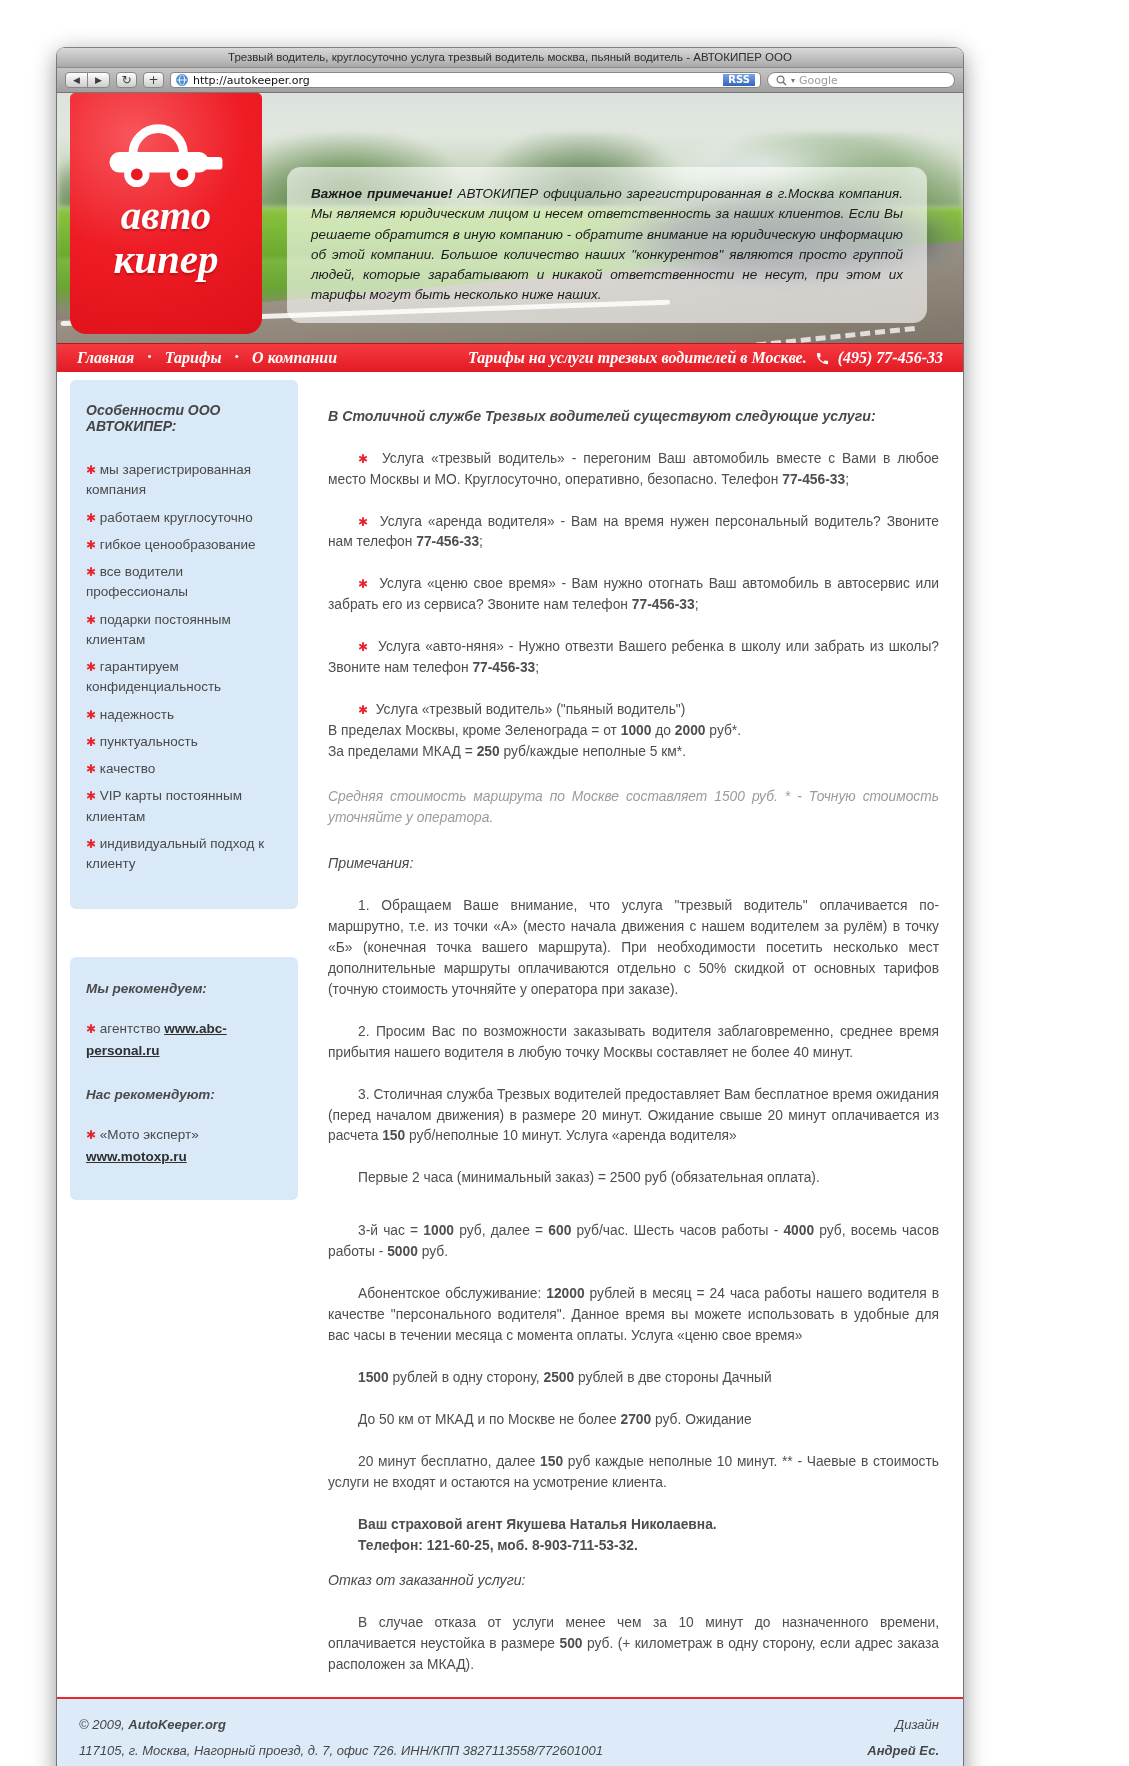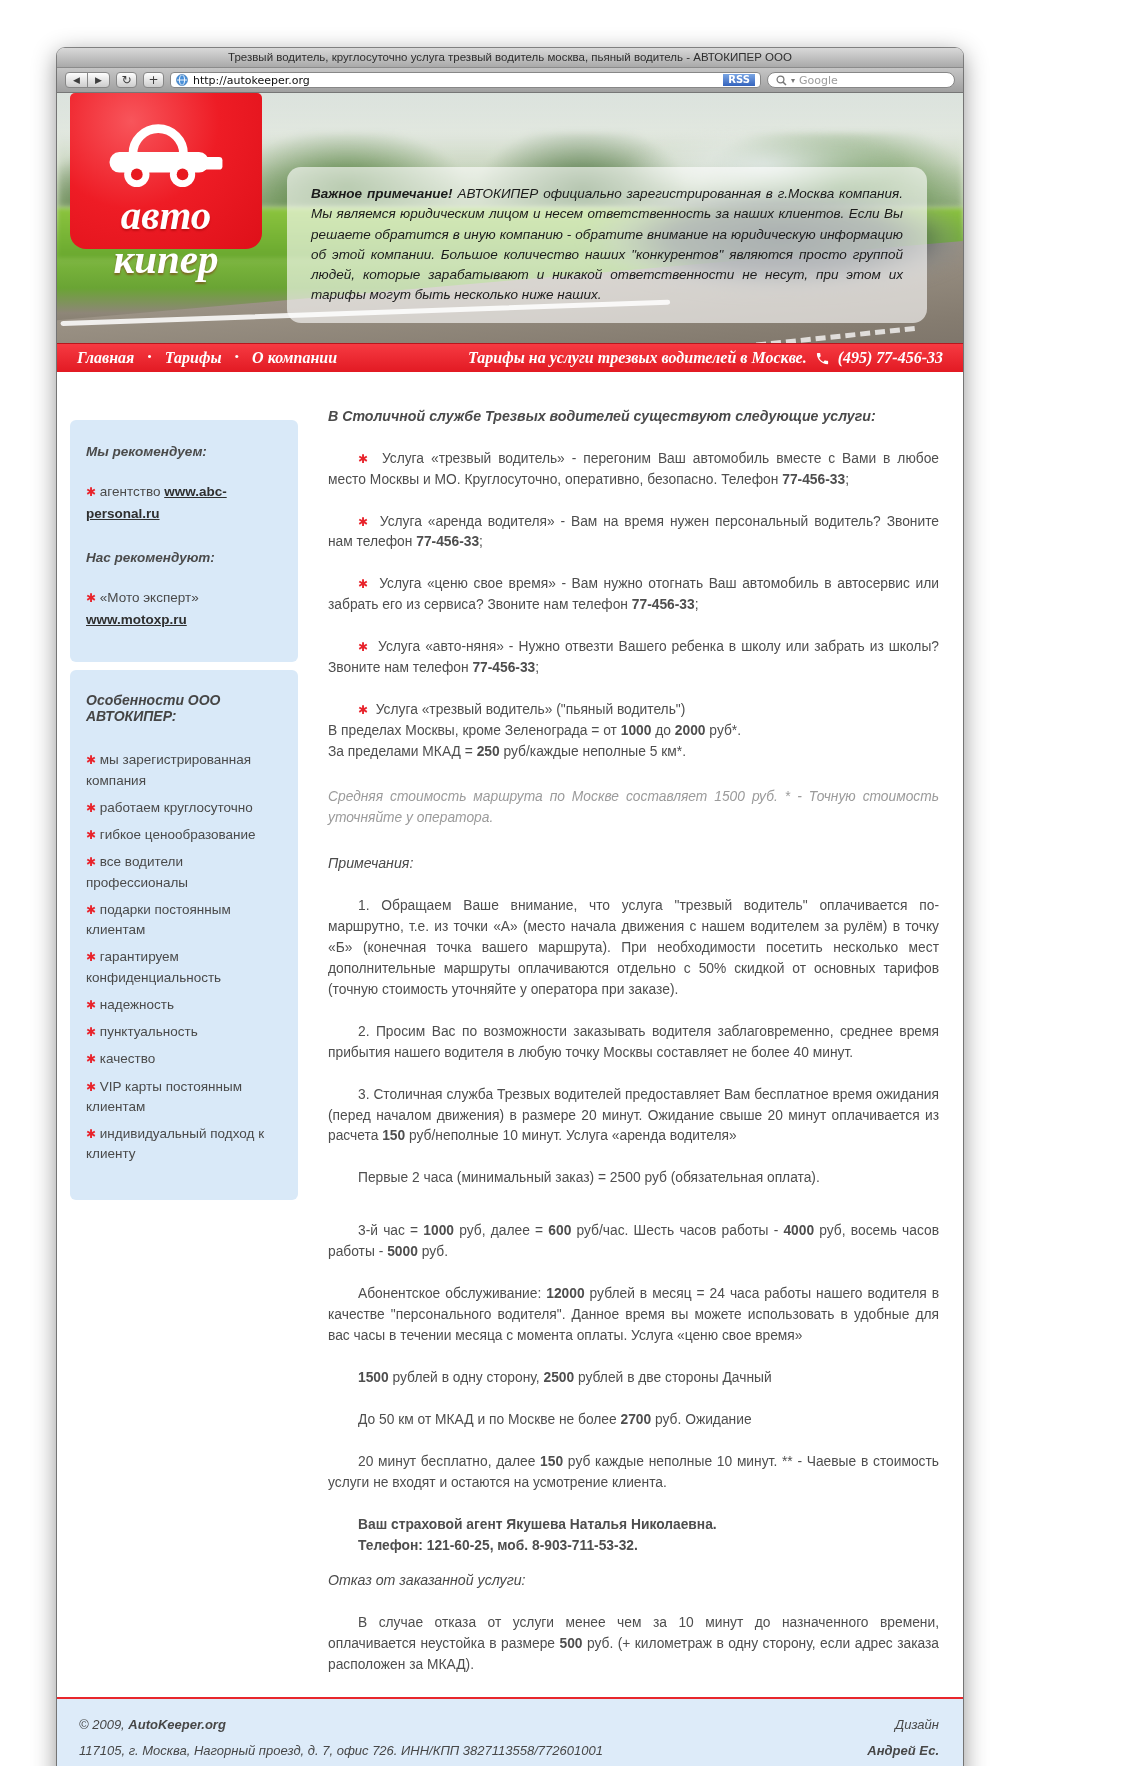--- a/index.html
+++ b/index.html
@@ -46,21 +46,21 @@
         background:rgba(255,255,255,.85);transform:rotate(3deg);border-radius:3px;}
   .road:after{content:"";position:absolute;left:14%;top:46%;width:72%;
         border-top:5px dashed rgba(255,255,255,.75);transform:rotate(-1deg);}
   .car-blur{position:absolute;right:0;top:20%;width:50%;height:62%;filter:blur(7px);background:
      radial-gradient(55% 45% at 60% 62%,rgba(28,38,50,.95) 0%,rgba(52,63,72,.82) 45%,
      rgba(122,132,140,.35) 66%,transparent 80%);}
   .car-glass{position:absolute;right:7%;top:16%;width:30%;height:26%;filter:blur(6px);
      background:radial-gradient(ellipse,rgba(232,237,240,.9),transparent 72%);}
   .haze{position:absolute;inset:0;background:linear-gradient(180deg,rgba(255,255,255,.35),transparent 42%);}
 
-  .logo{position:absolute;left:13px;top:0;width:192px;height:156px;z-index:3;
+  .logo{position:absolute;left:13px;top:0;width:192px;height:241px;z-index:3;
         background:radial-gradient(circle at 32% 18%,#f8555b 0%,#ee1c25 48%,#de1019 100%);
         border-radius:5px 5px 16px 16px;display:flex;flex-direction:column;align-items:center;
         justify-content:flex-start;padding-top:26px;box-sizing:border-box;}
   .logo-text{font-family:"Liberation Serif",serif;font-style:italic;font-weight:bold;color:#fff;
              font-size:41px;line-height:.98;text-align:center;margin-top:4px;
              text-shadow:0 2px 2px rgba(140,0,0,.4);}
   .note{position:absolute;left:230px;top:74px;width:592px;z-index:2;background:rgba(255,255,255,.62);
         border-radius:14px;padding:17px 24px;font-style:italic;font-size:13.5px;line-height:1.5;
         color:#1b1b1b;text-align:justify;}
 
@@ -201,51 +201,51 @@
               <path fill="#ffffff" d="M6.6 10.8c1.4 2.8 3.8 5.2 6.6 6.6l2.2-2.2c.3-.3.7-.4 1-.2 1.1.4 2.3.6 3.6.6.6 0 1 .4 1 1V20c0 .6-.4 1-1 1C10.8 21 3 13.2 3 3.9 3 3.4 3.4 3 4 3h3.5c.6 0 1 .4 1 1 0 1.2.2 2.4.6 3.6.1.3 0 .7-.2 1l-2.3 2.2z"></path>
             </svg>
         </span>
         <span class="nav-phone">(495) 77-456-33</span>
       </div>
     </div>
 
     <div class="main">
 
       <div class="sidebar">
-        <div class="sb-block second">
-          <div class="sb-label">Мы рекомендуем:</div>
-          <div class="sb-item">
-            <span class="ast">✱</span>
-            <span>агентство</span>
-            <a class="sb-link">www.abc-personal.ru</a>
-          </div>
-          <div class="sb-label later">Нас рекомендуют:</div>
-          <div class="sb-item">
-            <span class="ast">✱</span>
-            <span>«Мото эксперт»</span>
-            <a class="sb-link">www.motoxp.ru</a>
-          </div>
-        </div>
-
         <div class="sb-block first">
           <div class="sb-title">Особенности ООО АВТОКИПЕР:</div>
           <ul class="sb-list">
             <li><span class="ast">✱</span> <span>мы зарегистрированная компания</span></li>
             <li><span class="ast">✱</span> <span>работаем круглосуточно</span></li>
             <li><span class="ast">✱</span> <span>гибкое ценообразование</span></li>
             <li><span class="ast">✱</span> <span>все водители профессионалы</span></li>
             <li><span class="ast">✱</span> <span>подарки постоянным клиентам</span></li>
             <li><span class="ast">✱</span> <span>гарантируем конфиденциальность</span></li>
             <li><span class="ast">✱</span> <span>надежность</span></li>
             <li><span class="ast">✱</span> <span>пунктуальность</span></li>
             <li><span class="ast">✱</span> <span>качество</span></li>
             <li><span class="ast">✱</span> <span>VIP карты постоянным клиентам</span></li>
             <li><span class="ast">✱</span> <span>индивидуальный подход к клиенту</span></li>
           </ul>
         </div>
+
+        <div class="sb-block second">
+          <div class="sb-label">Мы рекомендуем:</div>
+          <div class="sb-item">
+            <span class="ast">✱</span>
+            <span>агентство</span>
+            <a class="sb-link">www.abc-personal.ru</a>
+          </div>
+          <div class="sb-label later">Нас рекомендуют:</div>
+          <div class="sb-item">
+            <span class="ast">✱</span>
+            <span>«Мото эксперт»</span>
+            <a class="sb-link">www.motoxp.ru</a>
+          </div>
+        </div>
       </div>
 
       <div class="content">
         <div class="lead">В Столичной службе Трезвых водителей существуют следующие услуги:</div>
 
         <p class="para"><span class="ast">✱</span>&nbsp;&nbsp;Услуга «трезвый водитель» - перегоним Ваш автомобиль вместе с Вами в любое место Москвы и МО. Круглосуточно, оперативно, безопасно. Телефон <b>77-456-33</b>;</p>
         <p class="para"><span class="ast">✱</span>&nbsp;&nbsp;Услуга «аренда водителя» - Вам на время нужен персональный водитель? Звоните нам телефон <b>77-456-33</b>;</p>
         <p class="para"><span class="ast">✱</span>&nbsp;&nbsp;Услуга «ценю свое время» - Вам нужно отогнать Ваш автомобиль в автосервис или забрать его из сервиса? Звоните нам телефон <b>77-456-33</b>;</p>
         <p class="para"><span class="ast">✱</span>&nbsp;&nbsp;Услуга «авто-няня» - Нужно отвезти Вашего ребенка в школу или забрать из школы? Звоните нам телефон <b>77-456-33</b>;</p>
 

